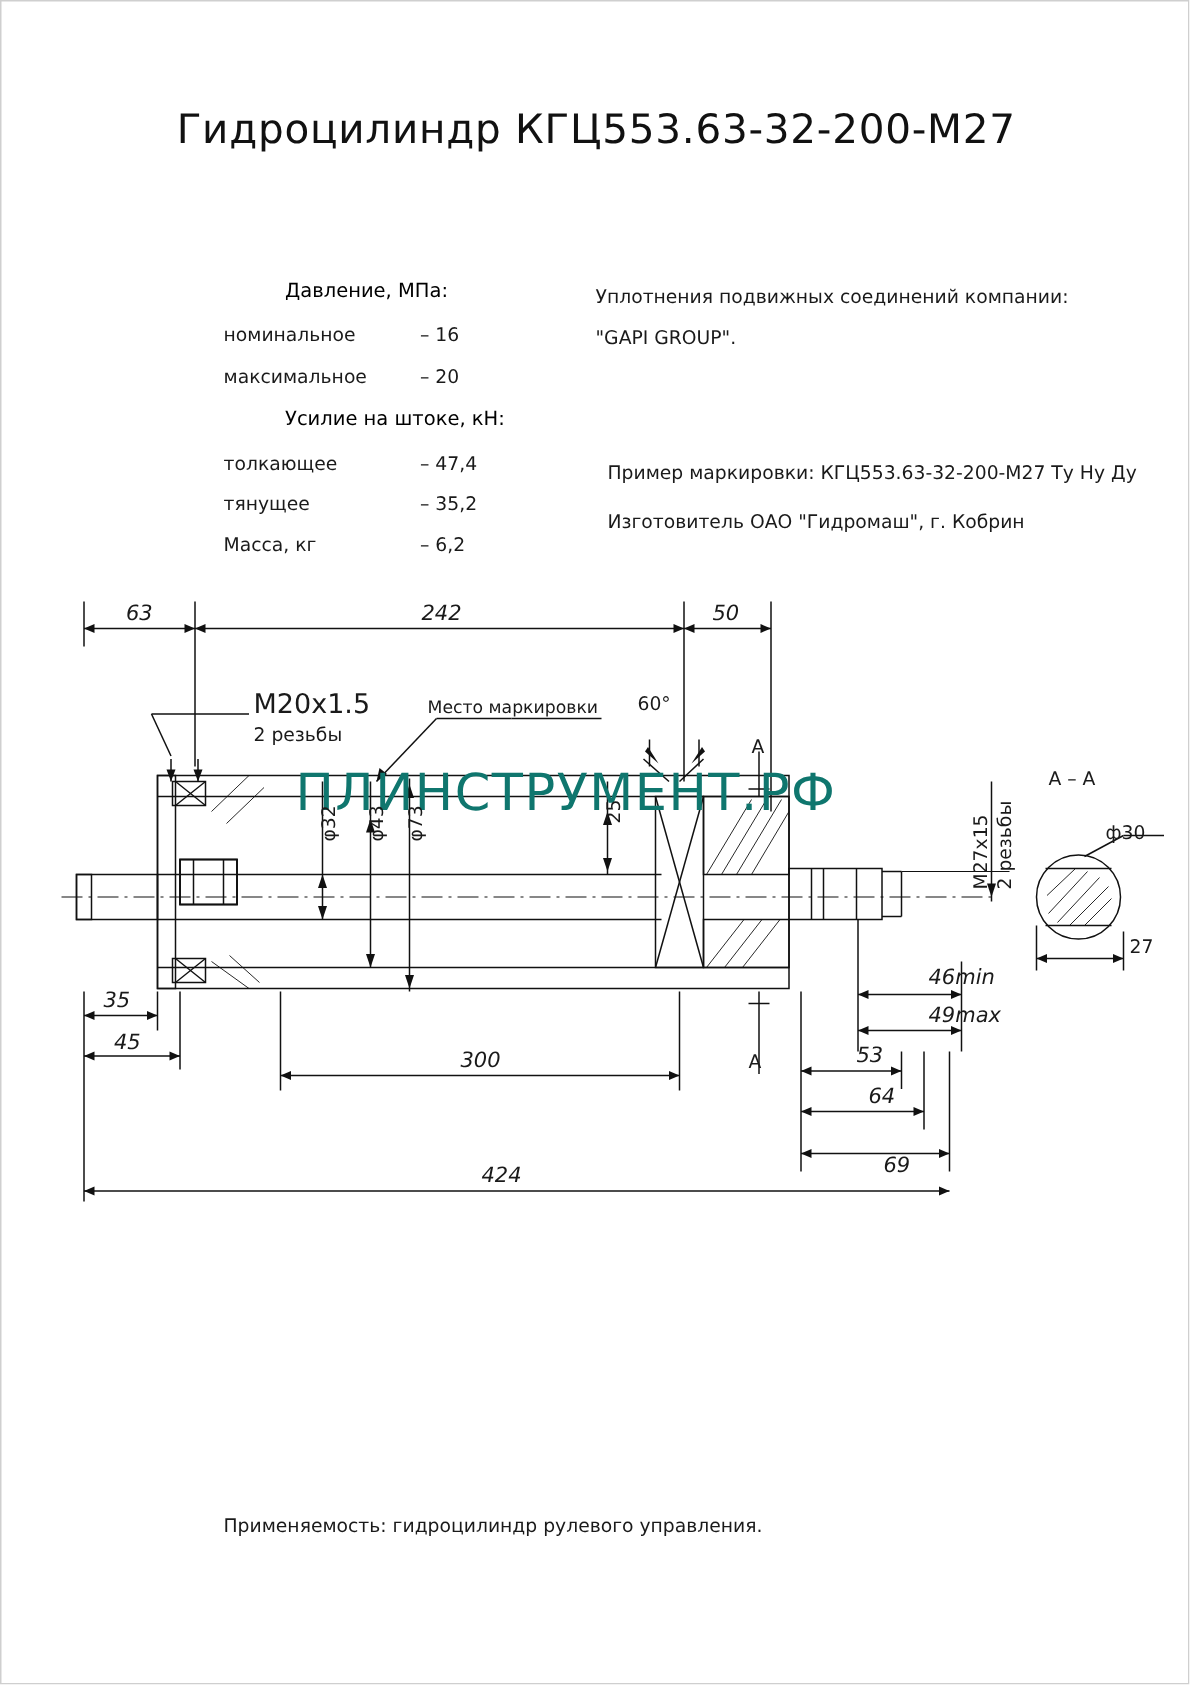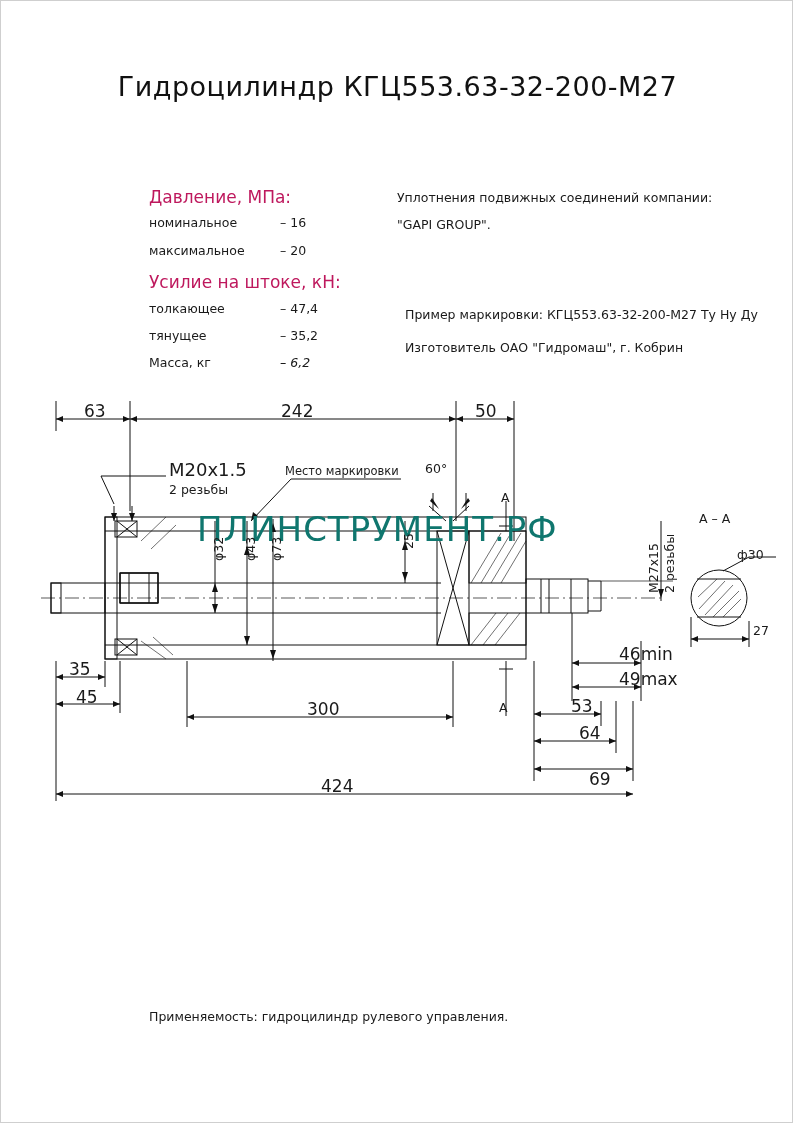--- a/index.html
+++ b/index.html
@@ -21,28 +21,29 @@
     position:absolute;
     left:0;top:70px;width:793px;
     text-align:center;
     font-size:27px;
     letter-spacing:0.5px;
     font-family:"DejaVu Sans", sans-serif;
     color:#111;
   }
   .spec{
     position:absolute;
-    font-size:17px;
-    color:#be185d;
+    font-size:13px;
+    color:#000000;
     white-space:nowrap;
+    margin-left:41px;
   }
   .spec-row{position:absolute;font-size:12.5px;white-space:nowrap;}
   .spec-val{position:absolute;font-size:12.5px;white-space:nowrap;}
   .note{position:absolute;font-size:12.5px;white-space:nowrap;}
-  .dim{position:absolute;font-size:17px;white-space:nowrap;}
+  .dim{position:absolute;font-size:14px;white-space:nowrap;font-style:italic;}
   .dim-v{position:absolute;font-size:12.5px;white-space:nowrap;transform-origin:left top;}
   .lbl{position:absolute;font-size:11.5px;white-space:nowrap;}
   svg{position:absolute;left:0;top:0;}
   .wm{
     position:absolute;
     left:196px;top:508px;
     font-size:34px;
     color:#0f766e;
     letter-spacing:1px;
     font-family:"DejaVu Sans", sans-serif;
@@ -68,21 +69,21 @@
   <div class="spec-val" style="left:279px;top:214px;">– 16</div>
   <div class="spec-row" style="left:148px;top:242px;">максимальное</div>
   <div class="spec-val" style="left:279px;top:242px;">– 20</div>
 
   <div class="spec" style="left:148px;top:271px;">Усилие на штоке, кН:</div>
   <div class="spec-row" style="left:148px;top:300px;">толкающее</div>
   <div class="spec-val" style="left:279px;top:300px;">– 47,4</div>
   <div class="spec-row" style="left:148px;top:327px;">тянущее</div>
   <div class="spec-val" style="left:279px;top:327px;">– 35,2</div>
   <div class="spec-row" style="left:148px;top:354px;">Масса, кг</div>
-  <div class="spec-val" style="left:279px;top:354px;font-style:italic;">– 6,2</div>
+  <div class="spec-val" style="left:279px;top:354px;">– 6,2</div>
 
   <div class="note" style="left:396px;top:189px;">Уплотнения подвижных соединений компании:</div>
   <div class="note" style="left:396px;top:216px;">"GAPI GROUP".</div>
   <div class="note" style="left:404px;top:306px;">Пример маркировки: КГЦ553.63-32-200-М27 Ту Ну Ду</div>
   <div class="note" style="left:404px;top:339px;">Изготовитель ОАО "Гидромаш", г. Кобрин</div>
 
   <svg width="793" height="1123">
     <g stroke="#111" fill="none" stroke-width="1">
 
       <line x1="55" y1="418" x2="129" y2="418"></line>

